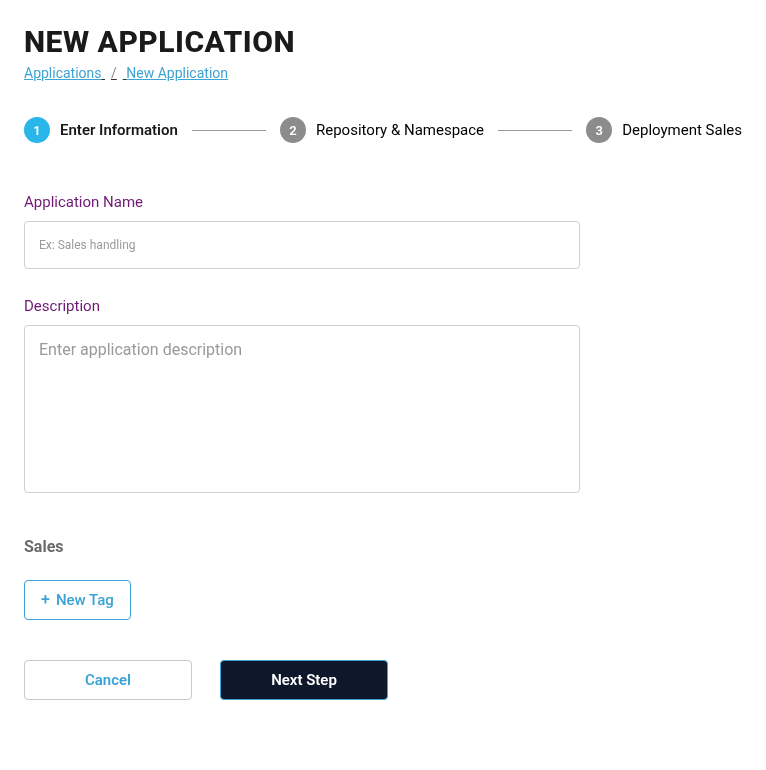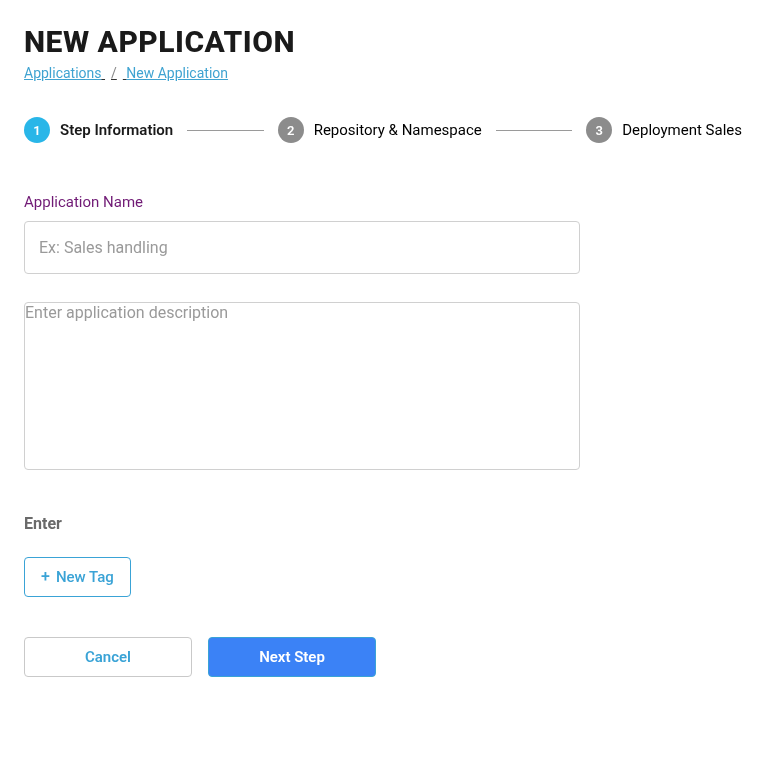--- a/index.html
+++ b/index.html
@@ -88,34 +88,34 @@
     .form-label {
       display: block;
       font-size: 15px;
       color: #701a75;
       margin-bottom: 10px;
     }
     .text-input {
       width: 556px;
       max-width: 100%;
       padding: 16px 14px;
-      font-size: 16px;
+      font-size: 12px;
       border: 1px solid #d0d0d0;
       border-radius: 4px;
       color: #333;
       font-family: inherit;
     }
     .text-input::placeholder {
       color: #9a9a9a;
     }
     .textarea-input {
       width: 556px;
       max-width: 100%;
       height: 168px;
-      padding: 0;
+      padding: 14px;
       font-size: 16px;
       border: 1px solid #d0d0d0;
       border-radius: 4px;
       color: #333;
       font-family: inherit;
       resize: none;
     }
     .textarea-input::placeholder {
       color: #9a9a9a;
     }
@@ -139,84 +139,85 @@
       cursor: pointer;
       font-family: inherit;
     }
     .tag-button .plus {
       margin-right: 6px;
       font-size: 16px;
       line-height: 1;
     }
     .button-row {
       display: flex;
-      gap: 16px;
+      gap: 28px;
       margin-top: 40px;
     }
     .btn {
       padding: 10px 0;
       width: 168px;
       border-radius: 4px;
       font-size: 15px;
       font-weight: 600;
       cursor: pointer;
       font-family: inherit;
       text-align: center;
     }
     .btn-secondary {
       background: #fff;
       border: 1px solid #c9c9c9;
       color: #3aa3d6;
     }
     .btn-primary {
-      background: #3b82f6;
+      background: #0f172a;
       border: 1px solid #3aa3d6;
       color: #fff;
     }
   </style>
 </head>
 <body>
 
 
 
 <h1 class="page-title">NEW APPLICATION</h1>
 
 <nav class="breadcrumb">
   <a>Applications</a>
   <span class="sep">/</span>
   <a>New Application</a>
 </nav>
 
 <div class="stepper">
   <div class="step">
     <div class="step-num active">1</div>
-    <div class="step-label active">Step Information</div>
+    <div class="step-label active">Enter Information</div>
   </div>
   <div class="step-line"></div>
   <div class="step">
     <div class="step-num inactive">2</div>
     <div class="step-label inactive">Repository &amp; Namespace</div>
   </div>
   <div class="step-line"></div>
   <div class="step">
     <div class="step-num inactive">3</div>
     <div class="step-label inactive">Deployment Sales</div>
   </div>
 </div>
 
 <div class="form-group">
   <label class="form-label">Application Name</label>
   <input type="text" class="text-input" placeholder="Ex: Sales handling" style="">
 </div>
 
 <div class="form-group">
+  <label class="form-label">Description</label>
   <textarea class="textarea-input" placeholder="Enter application description" style=""></textarea>
 </div>
 
-<div class="section-heading">Enter</div>
+<div class="section-heading">Sales</div>
 
 <button class="tag-button">
   <span class="plus">+</span>
   <span>New Tag</span>
 </button>
 
 <div class="button-row">
   <button class="btn btn-secondary">Cancel</button>
   <button class="btn btn-primary">Next Step</button>
 </div>

